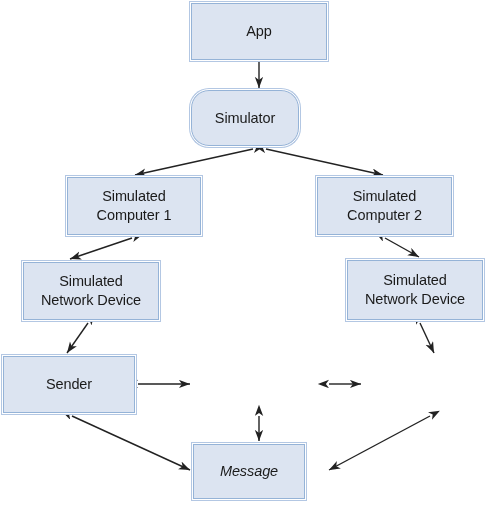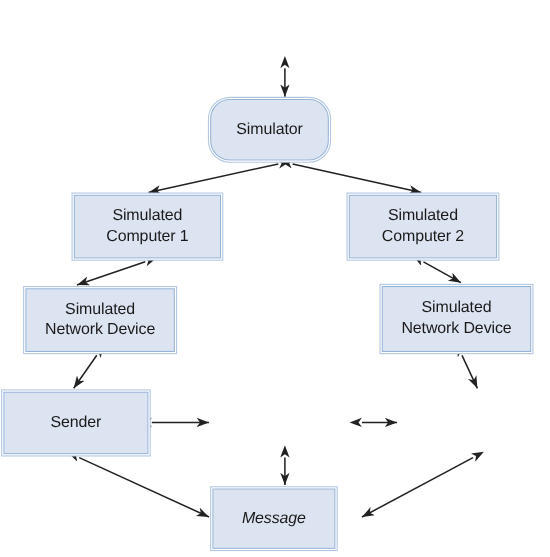--- a/index.html
+++ b/index.html
@@ -73,20 +73,23 @@
         <line x1="88" y1="323" x2="67" y2="353" marker-end="url(#arrowEnd)" marker-start="url(#arrowStart)"></line>
         <line x1="420" y1="323" x2="434" y2="353" marker-end="url(#arrowEnd)" marker-start="url(#arrowStart)"></line>
         <line x1="138" y1="384" x2="190" y2="384" marker-end="url(#arrowEnd)" marker-start="url(#arrowStart)"></line>
         <line x1="329" y1="384" x2="361" y2="384" marker-end="url(#arrowEnd)" marker-start="url(#arrowStart)"></line>
         <line x1="259" y1="416" x2="259" y2="441" marker-end="url(#arrowEnd)" marker-start="url(#arrowStart)"></line>
         <line x1="72" y1="416" x2="190" y2="470" marker-end="url(#arrowEnd)" marker-start="url(#arrowStart)"></line>
         <line x1="430" y1="416" x2="329" y2="470" marker-end="url(#arrowEnd)" marker-start="url(#arrowStart)"></line>
       </g>
   </svg>
 
+  <div class="node" style="left: 191px; top: 3px; width: 136px; height: 57px;">
+    <span class="node-label">App</span>
+  </div>
   <div class="node" style="left: 191px; top: 90px; width: 108px; height: 56px; border-radius: 18px;">
     <span class="node-label">Simulator</span>
   </div>
   <div class="node" style="left: 67px; top: 177px; width: 134px; height: 58px;">
     <span class="node-label">Simulated
 Computer 1</span>
   </div>
   <div class="node" style="left: 317px; top: 177px; width: 135px; height: 58px;">
     <span class="node-label">Simulated
 Computer 2</span>

